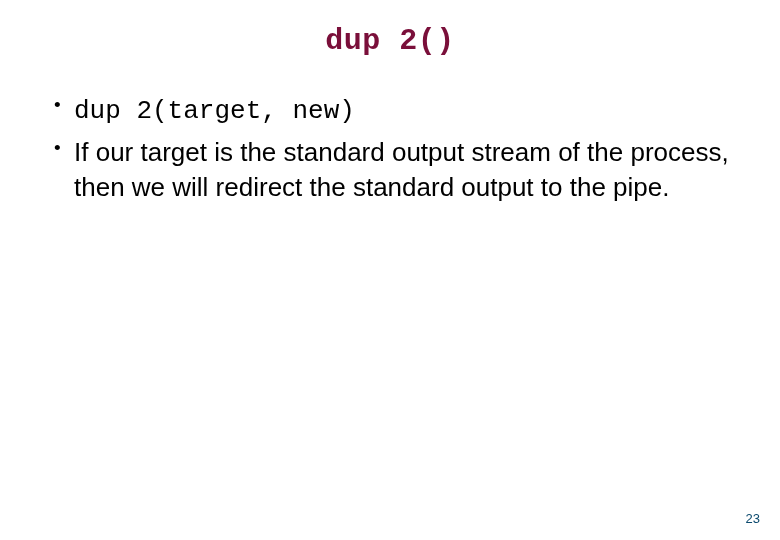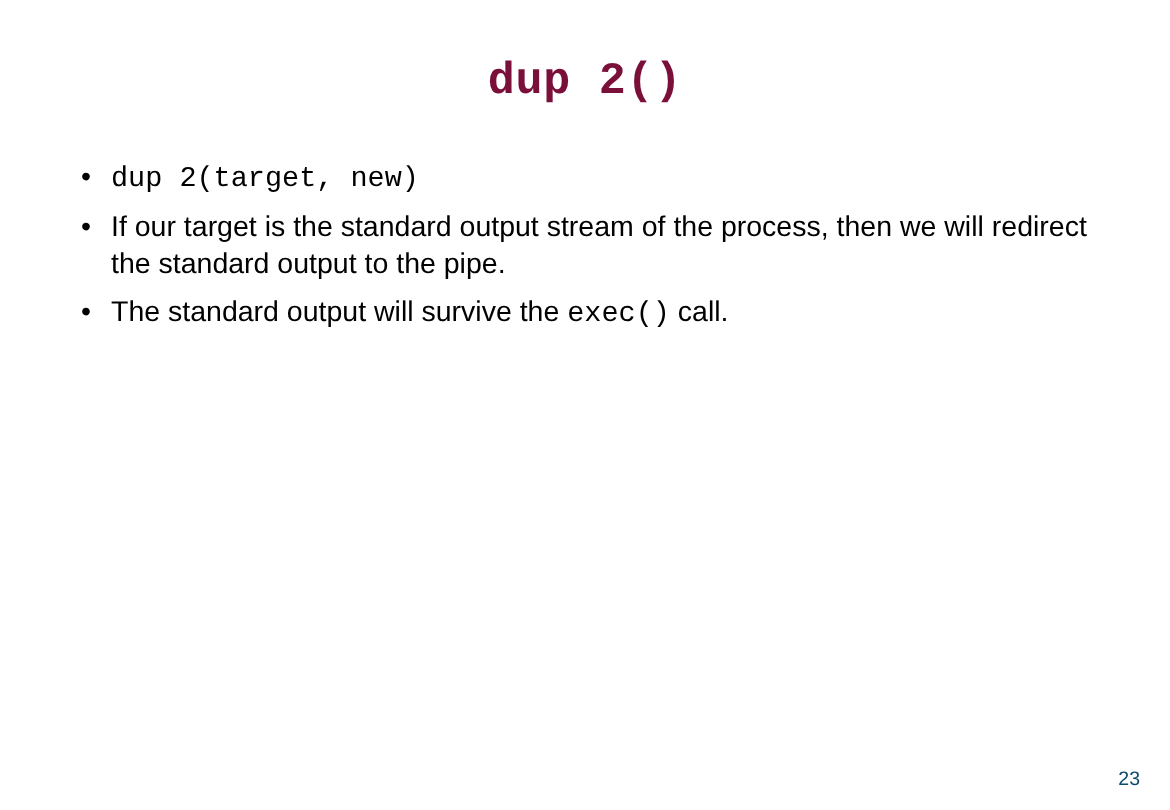--- a/index.html
+++ b/index.html
@@ -10,41 +10,41 @@
     background: #ffffff;
     font-family: "Comic Sans MS", "Comic Sans", cursive, sans-serif;
     color: #000000;
     position: relative;
     overflow: hidden;
   }
   .slide {
     box-sizing: border-box;
     width: 780px;
     height: 540px;
-    padding: 38px 48px 0 48px;
+    padding: 24px 48px 0 48px;
     position: relative;
   }
   .title {
     text-align: center;
     font-family: "Courier New", Courier, monospace;
     font-weight: bold;
     font-size: 30px;
     color: #7a0f3a; 
     margin: 0 0 34px 0;
     letter-spacing: 0.5px;
   }
   ul.bullets {
     list-style: none;
     margin: 0;
     padding: 0;
   }
   ul.bullets > li {
     position: relative;
     padding-left: 26px;
-    font-size: 19px;
+    font-size: 26px;
     line-height: 1.35;
     margin-bottom: 6px;
   }
   ul.bullets > li::before {
     content: "•";
     position: absolute;
     left: 6px;
     top: 0;
     font-size: 19px;
     font-family: Arial, sans-serif;
@@ -72,21 +72,18 @@
 
     <li>
       <span class="mono">dup 2(target, new)</span>
     </li>
 
 
     <li>
       <span>If our target is the standard output stream of the process, then we will redirect the standard output to the pipe.</span>
     </li>
 
-    <li>
-      <span>The standard output will survive the </span><span class="mono">exec()</span><span> call.</span>
-    </li>
 
   </ul>
 
   <div class="page-num">23</div>
 
 </div>
 
 </body></html>

